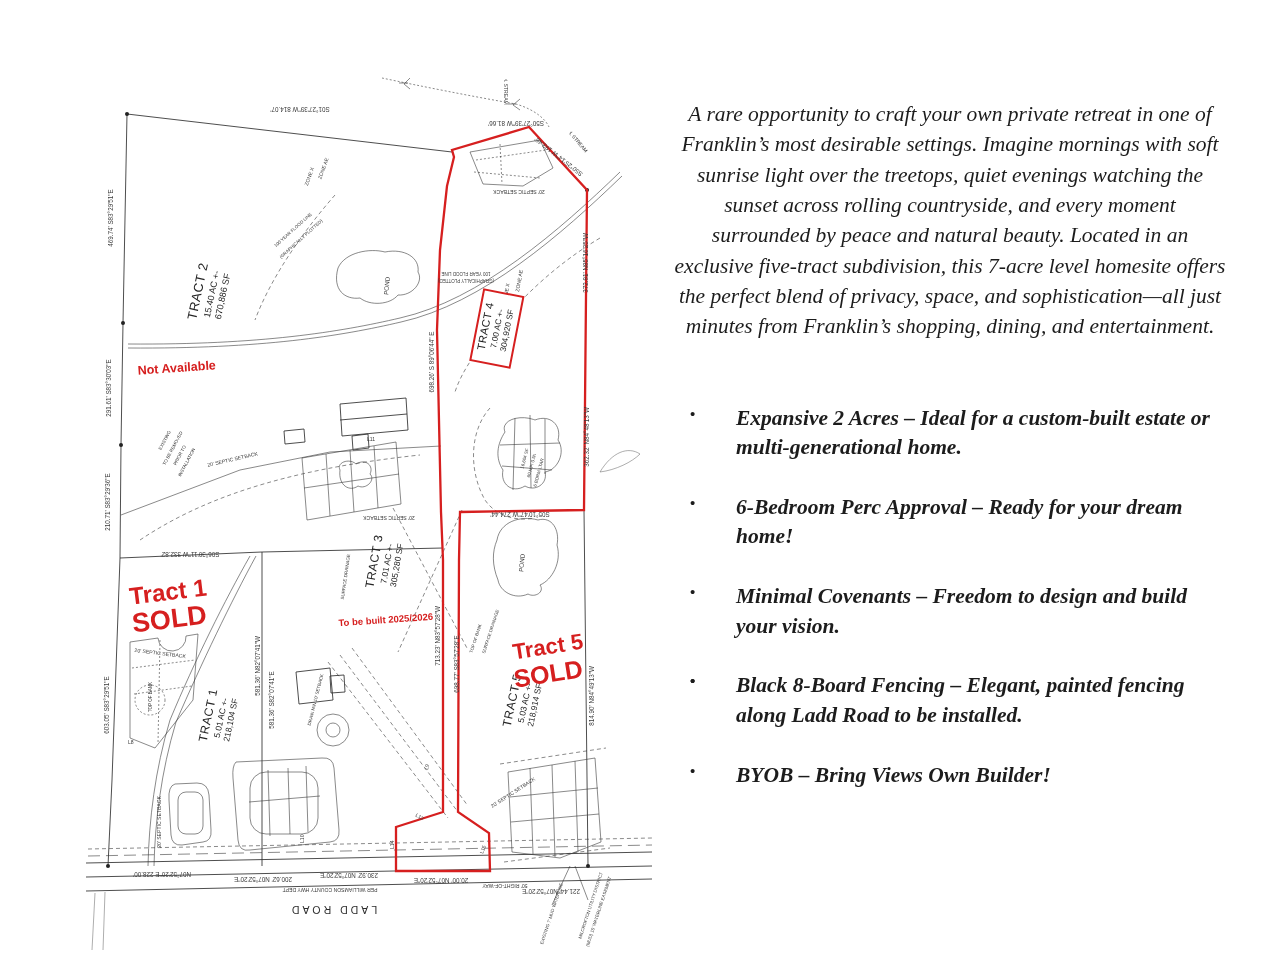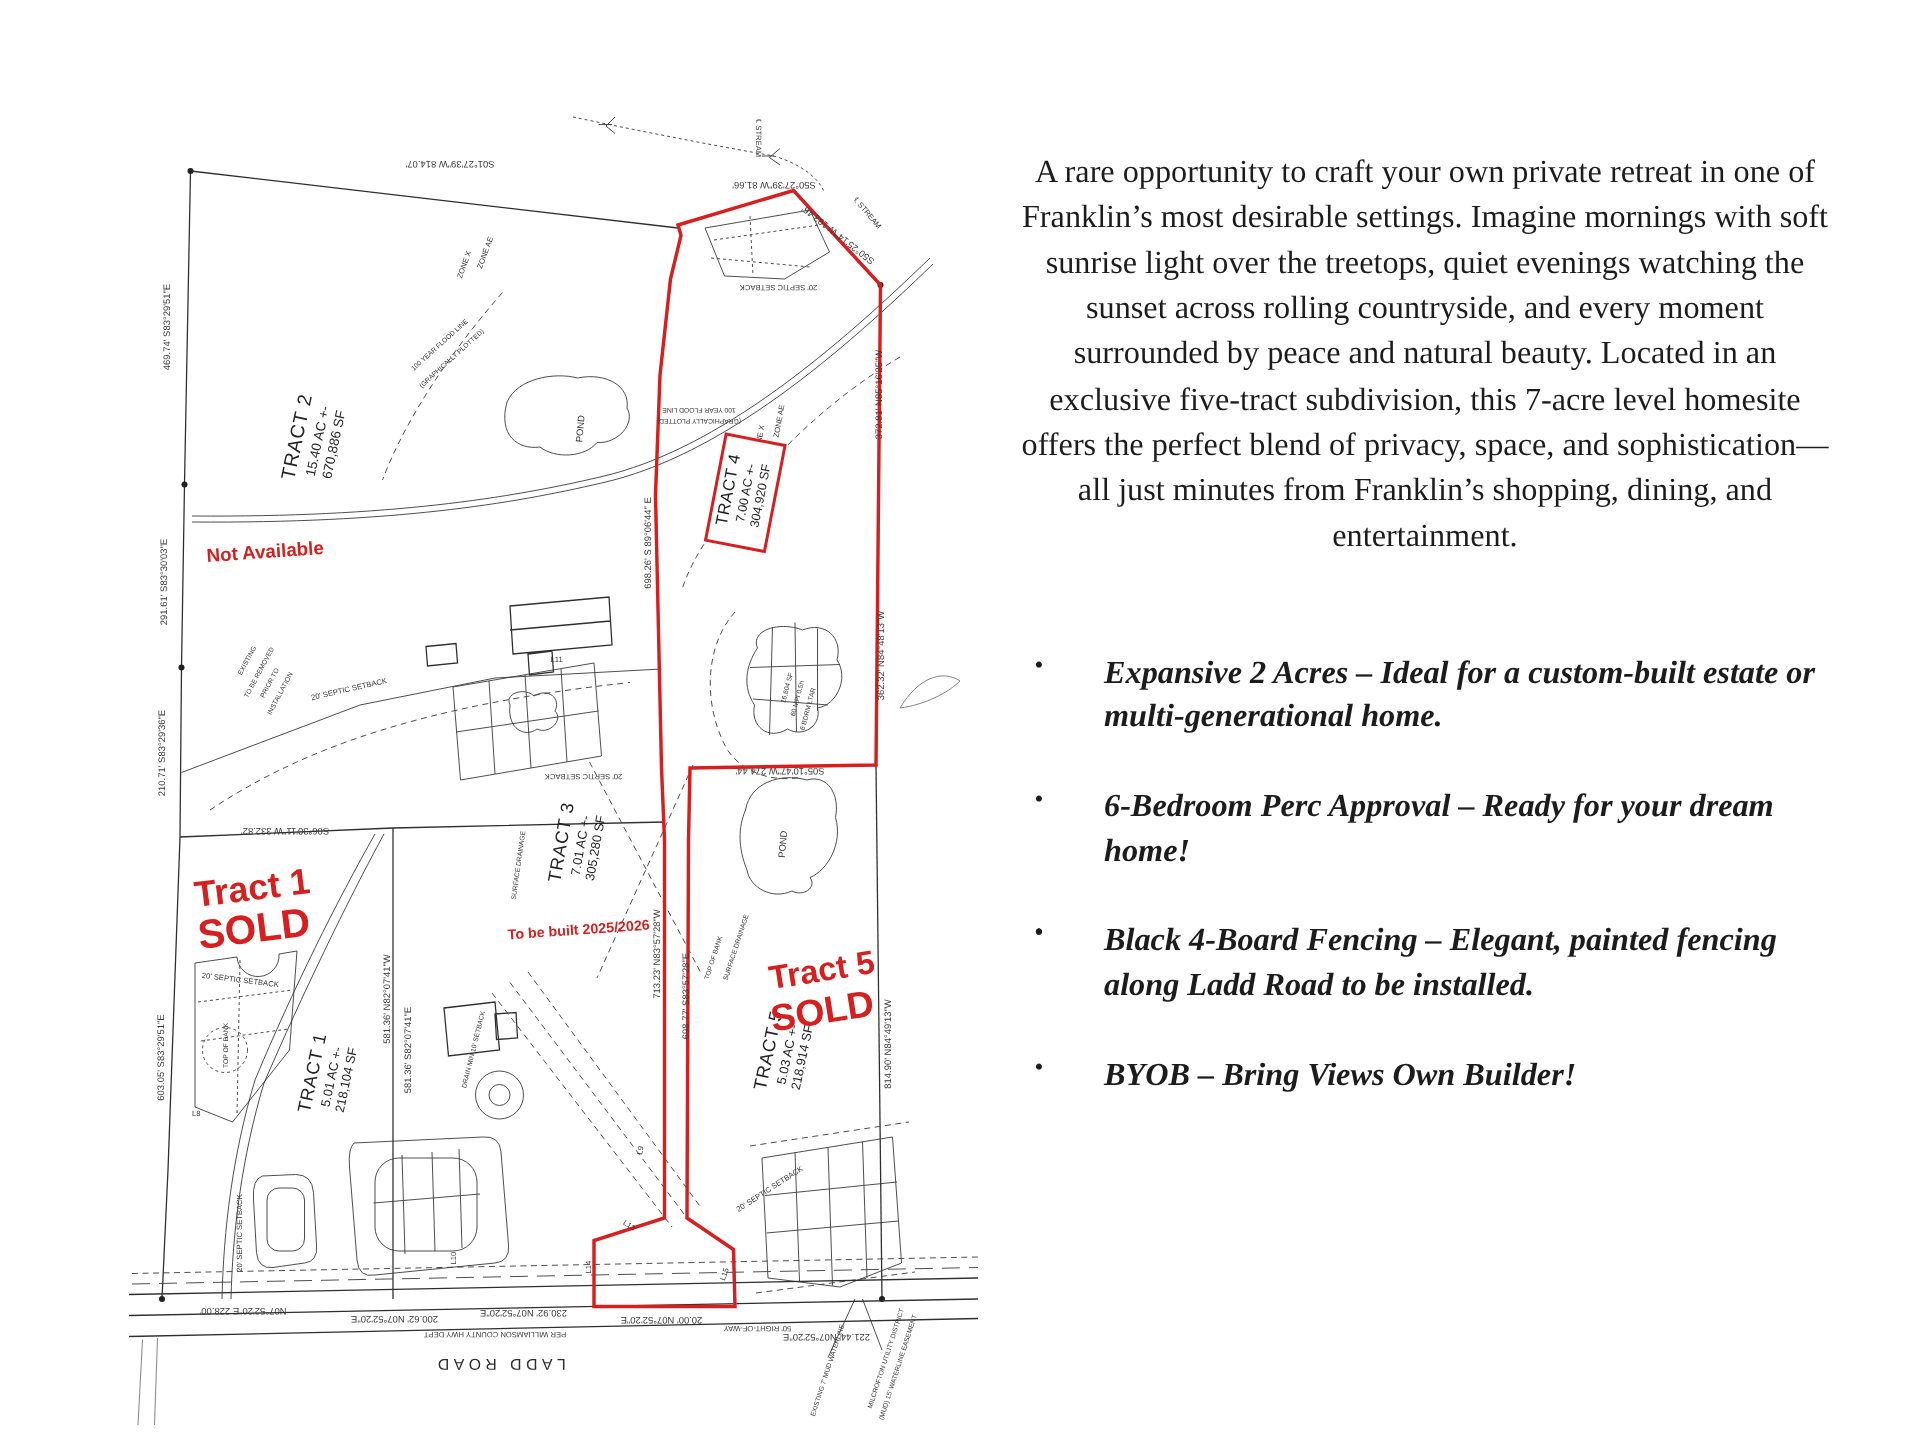--- a/index.html
+++ b/index.html
@@ -22,21 +22,21 @@
   .s45{font-size:4.5px;}
   .tname{font-size:13px;fill:#242424;letter-spacing:.6px;}
   .tnum{font-size:9px;fill:#242424;}
   .t4name{font-size:11px;fill:#1d1d1d;letter-spacing:.4px;}
   .t4num{font-size:8.3px;fill:#1d1d1d;}
   .red{fill:var(--red);font-weight:bold;}
   .roadname{font-size:10.5px;letter-spacing:3px;fill:#2c2c2c;}
   
   .copy{position:absolute;left:652px;top:99px;width:596px;color:#1c1c1c;}
   .copy p.intro{font-size:21.5px;line-height:1.41;text-align:center;width:552px;
-                margin:0 auto 62px auto;}
+                margin:0 auto 62px auto;font-style:italic;}
   ul.bl{list-style:none;margin:0;padding:0 0 0 84px;}
   ul.bl li{position:relative;font-weight:bold;font-style:italic;font-size:21.5px;
            line-height:1.38;margin-bottom:30px;width:474px;}
   ul.bl li .mk{position:absolute;left:-46px;top:0px;font-size:15px;font-style:normal;}
 </style>
 </head>
 <body>
 
 <div class="page">
 
@@ -245,27 +245,28 @@
     <li>
       <span class="mk">•</span>
       <span>Expansive 2 Acres – Ideal for a custom-built estate or multi-generational home.</span>
     </li>
     <li>
       <span class="mk">•</span>
       <span>6-Bedroom Perc Approval – Ready for your dream home!</span>
     </li>
     <li>
       <span class="mk">•</span>
-    </li>
-    <li>
-      <span class="mk">•</span>
-    </li>
-    <li>
-      <span class="mk">•</span>
-      <span>Black 4-Board Fencing – Elegant, painted fencing along Ladd Road to be installed.</span>
+      <span>Minimal Covenants – Freedom to design and build your vision.</span>
+    </li>
+    <li>
+      <span class="mk">•</span>
+    </li>
+    <li>
+      <span class="mk">•</span>
+      <span>Black 8-Board Fencing – Elegant, painted fencing along Ladd Road to be installed.</span>
     </li>
     <li>
       <span class="mk">•</span>
       <span>BYOB – Bring Views Own Builder!</span>
     </li>
   </ul>
 </div>
 
 </div>
 

